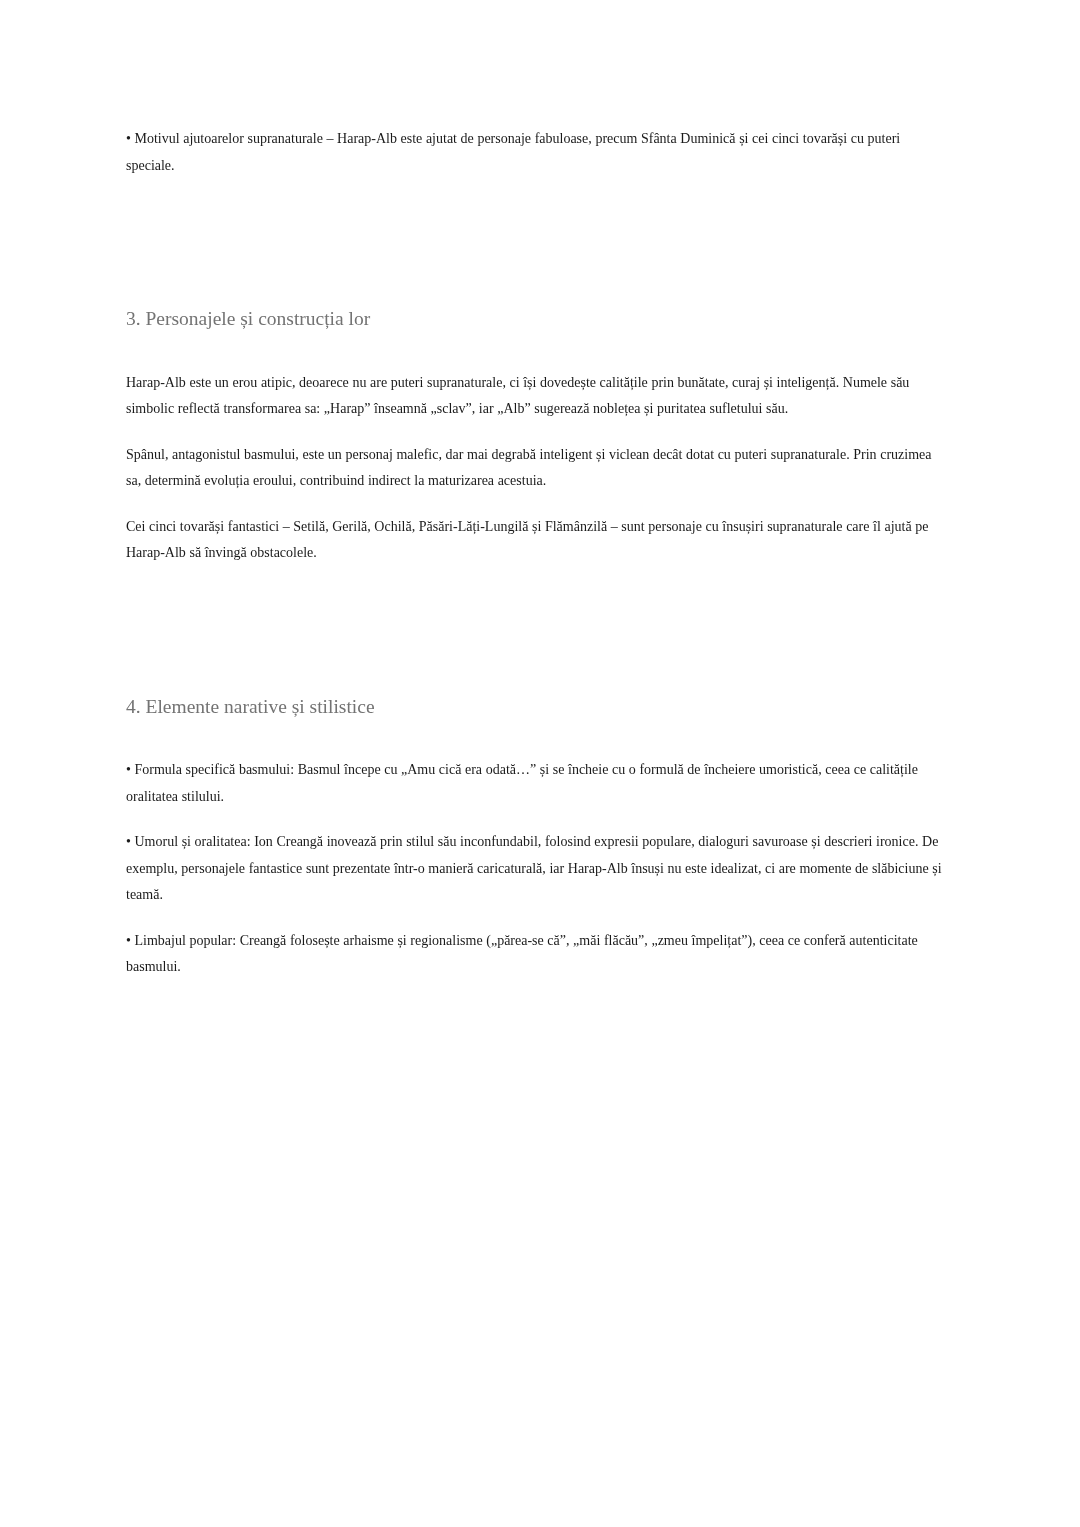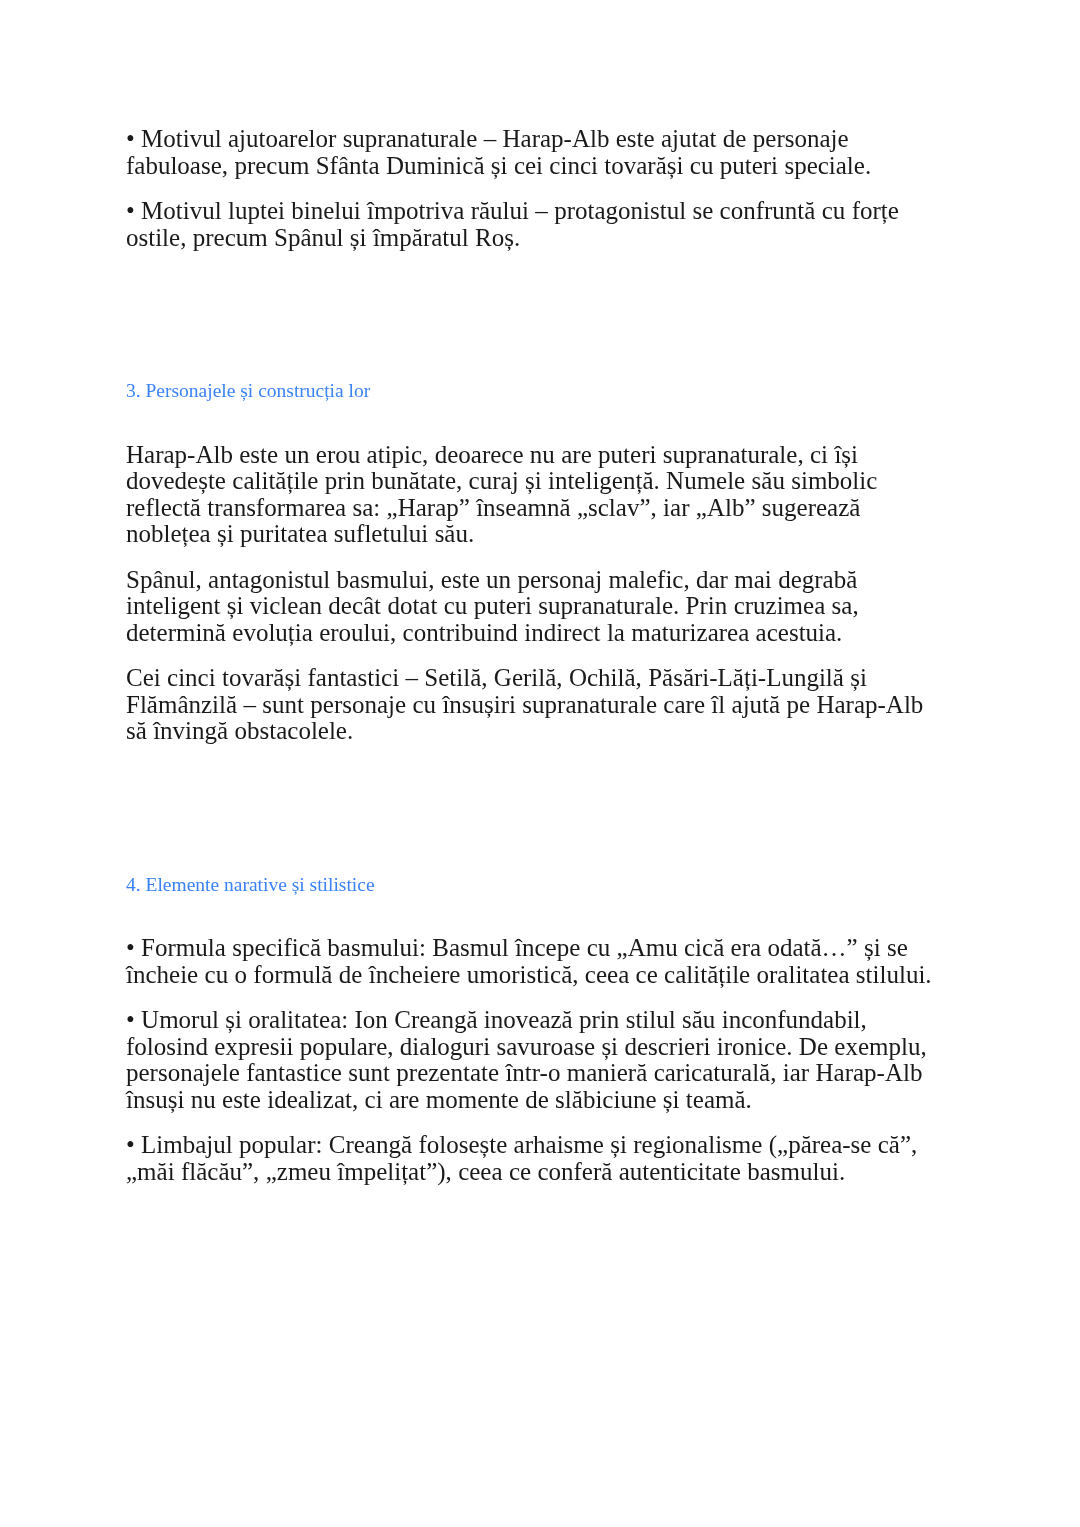--- a/index.html
+++ b/index.html
@@ -24,53 +24,52 @@
     overflow: hidden;
   }
   .text-column {
     position: absolute;
     left: 126px;
     top: 126px;
     width: 818px;
   }
   p.para {
     margin: 0 0 19px 0;
-    font-size: 25px;
+    font-size: 14px;
     line-height: 26.5px;
     text-align: left;
     color: #1a1a1a;
     white-space: pre-wrap;
     word-spacing: 0.1px;
   }
   p.para:last-child {
     margin-bottom: 0;
   }
   .section-heading {
     margin: 0 0 19px 0;
     font-size: 19.5px;
     line-height: 26.5px;
     font-weight: 400;
-    color: #3b82f6;
+    color: #737373;
   }
   .block-gap-large {
     height: 108px;
   }
   .block-gap-medium {
     height: 18px;
   }
 </style>
 </head>
 <body>
 
 <div class="page">
   <div class="text-column">
 
     <p class="para">• Motivul ajutoarelor supranaturale – Harap-Alb este ajutat de personaje fabuloase, precum Sfânta Duminică și cei cinci tovarăși cu puteri speciale.</p>
 
-    <p class="para">• Motivul luptei binelui împotriva răului – protagonistul se confruntă cu forțe ostile, precum Spânul și împăratul Roș.</p>
 
     <div class="block-gap-large"></div>
 
     <h2 class="section-heading">3. Personajele și construcția lor</h2>
 
     <div class="block-gap-medium"></div>
 
     <p class="para">Harap-Alb este un erou atipic, deoarece nu are puteri supranaturale, ci își dovedește calitățile prin bunătate, curaj și inteligență. Numele său simbolic reflectă transformarea sa: „Harap” înseamnă „sclav”, iar „Alb” sugerează noblețea și puritatea sufletului său.</p>
 
     <p class="para">Spânul, antagonistul basmului, este un personaj malefic, dar mai degrabă inteligent și viclean decât dotat cu puteri supranaturale. Prin cruzimea sa, determină evoluția eroului, contribuind indirect la maturizarea acestuia.</p>

